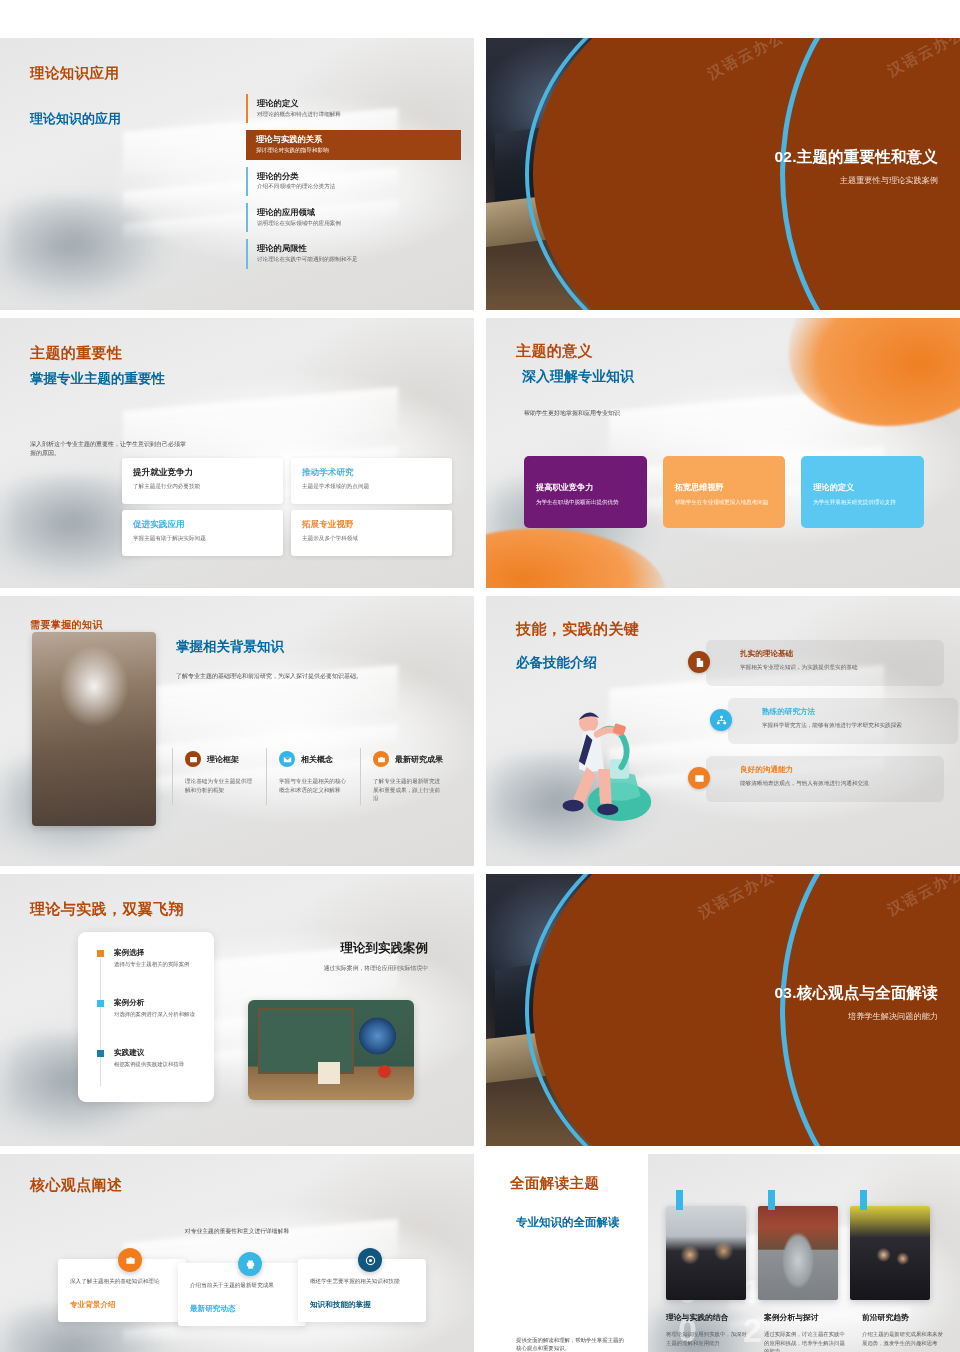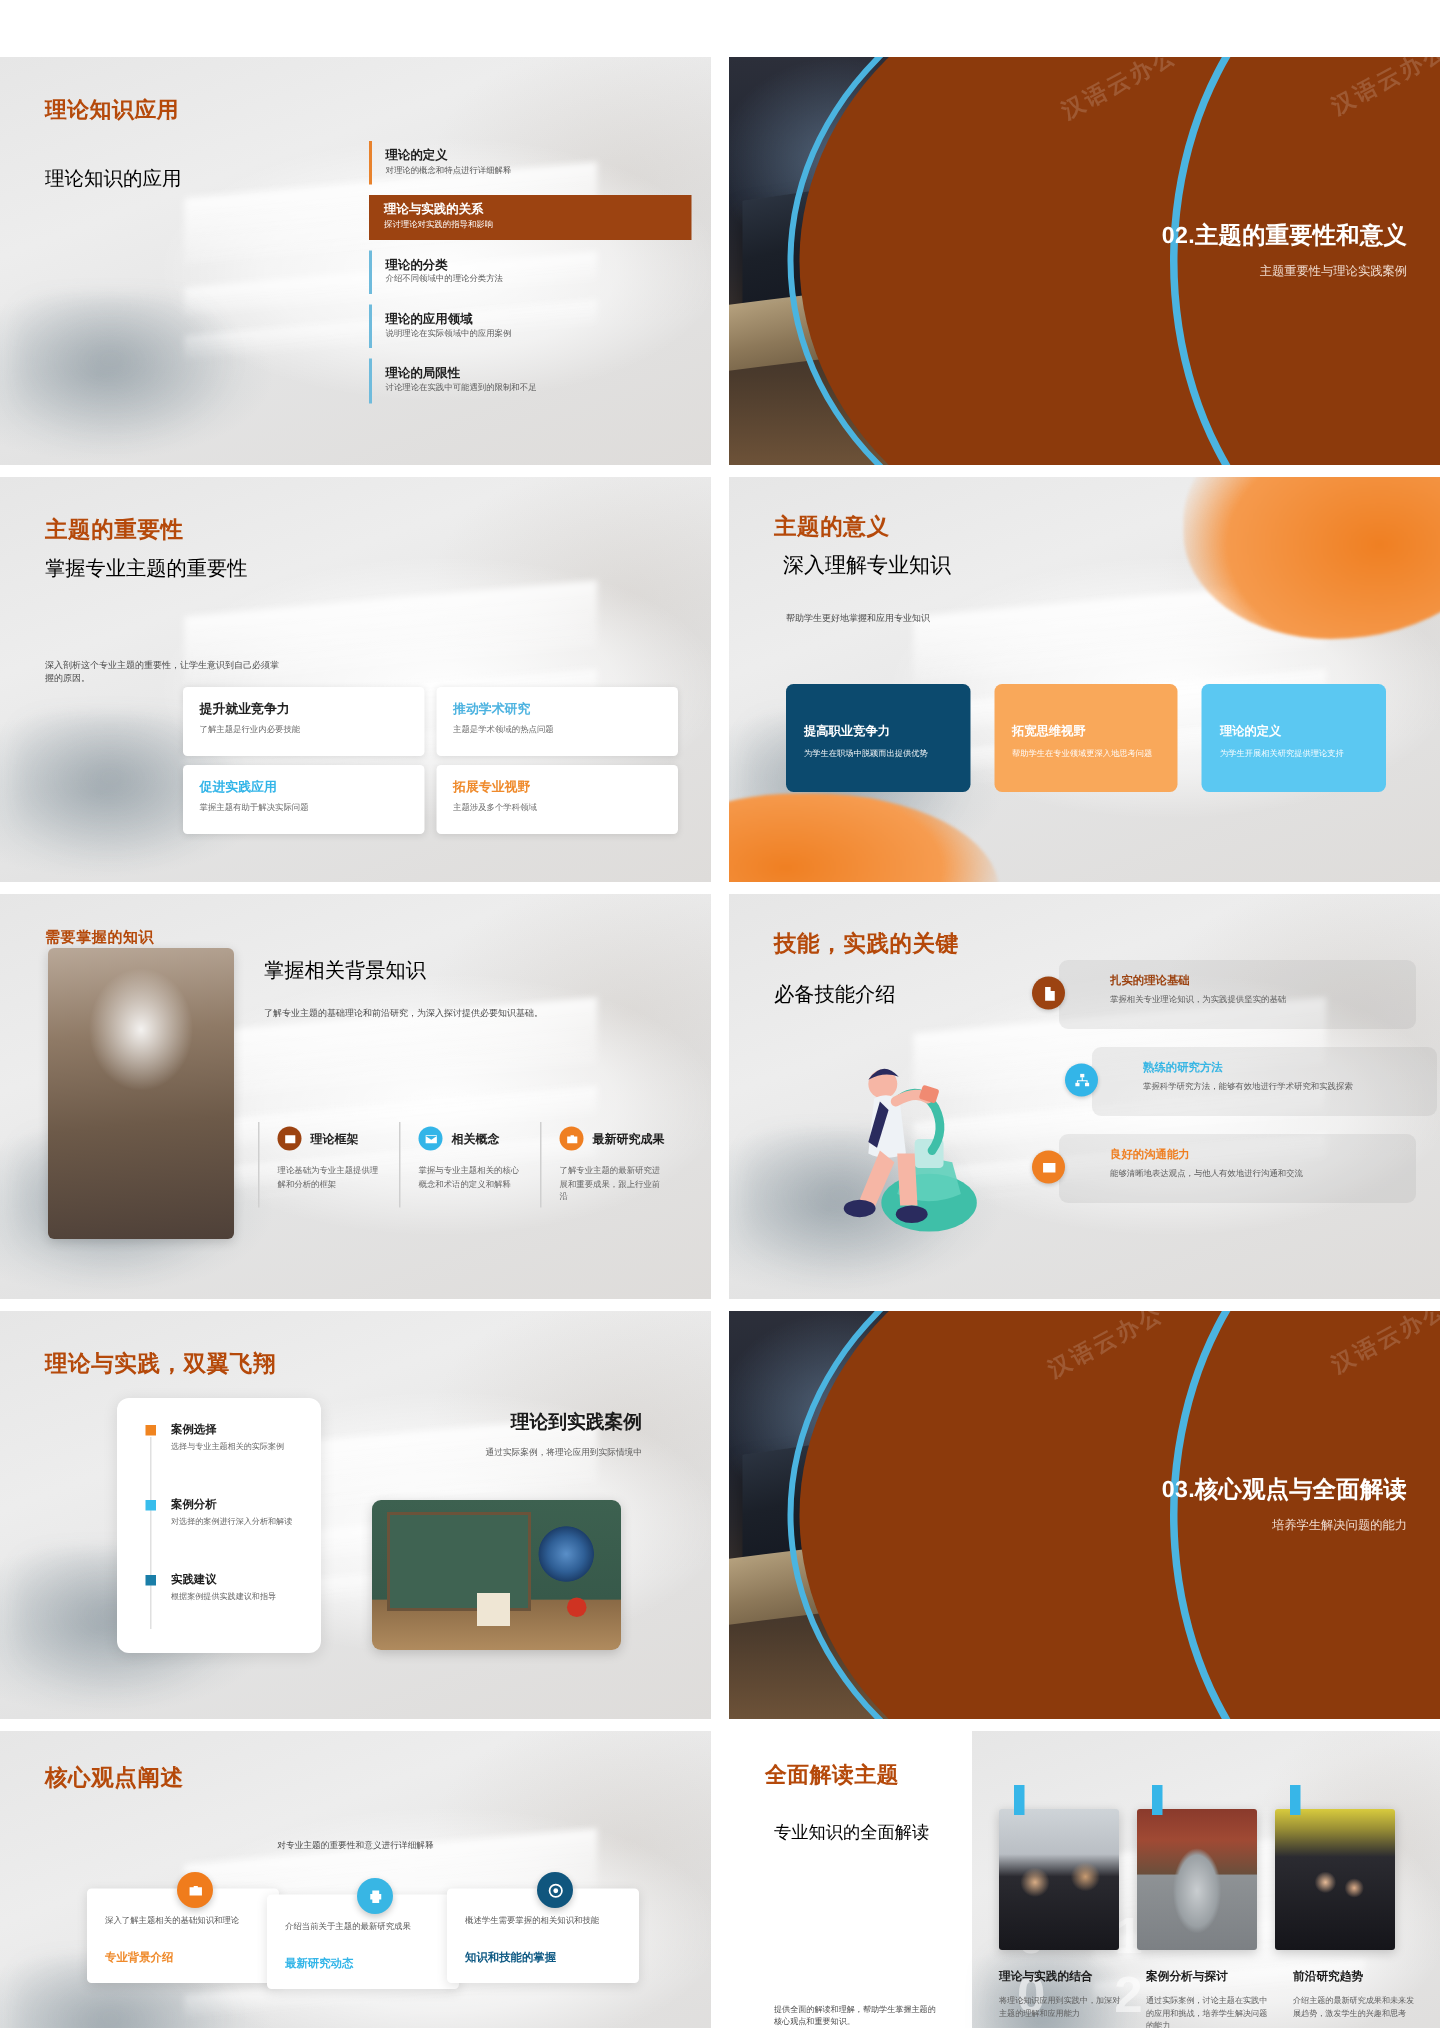--- a/index.html
+++ b/index.html
@@ -51,21 +51,21 @@
     background: radial-gradient(ellipse at 40% 40%, rgba(60,80,95,0.28), rgba(60,80,95,0) 62%);
     filter: blur(6px);
   }
   
   .kicker {
     position: absolute;
     color: #b5490a;
     font-weight: bold;
     letter-spacing: .4px;
   }
-  .headline { color: #000000; font-weight: normal; }
+  .headline { color: #0369a1; font-weight: bold; }
   .lede { color: #4b4b4b; line-height: 1.55; }
 
   
   .s1 .kicker { left: 30px; top: 26px; font-size: 14.5px; }
   .s1 .headline { position: absolute; left: 30px; top: 72px; font-size: 13px; }
   .s1 .list { position: absolute; left: 246px; top: 56px; width: 215px; }
   .s1 .li {
     position: relative;
     padding: 4px 6px 5px 9px;
     margin-bottom: 7px;
@@ -166,21 +166,21 @@
     filter: blur(1px);
   }
   .s4 .kicker { left: 30px; top: 24px; font-size: 15px; }
   .s4 .headline { position: absolute; left: 36px; top: 50px; font-size: 14px; }
   .s4 .lede { position: absolute; left: 38px; top: 91px; font-size: 6px; }
   .s4 .ccards {
     position: absolute; left: 38px; top: 138px; width: 400px;
     display: grid; grid-template-columns: 1fr 1fr 1fr; gap: 16px;
   }
   .s4 .ccard { border-radius: 5px; height: 72px; padding: 26px 12px 0; color: #fff; }
-  .s4 .ccard.c1 { background: #0c4a6e; }
+  .s4 .ccard.c1 { background: #701a75; }
   .s4 .ccard.c2 { background: #f9a85a; }
   .s4 .ccard.c3 { background: #5bc8f2; }
   .s4 .ccard .t { font-size: 8.2px; font-weight: bold; }
   .s4 .ccard .d { font-size: 5.5px; margin-top: 6px; opacity: .95; }
 
   
   .s5 .kicker { left: 30px; top: 22px; font-size: 10px; }
   .s5 .sidephoto {
     position: absolute; left: 32px; top: 36px; width: 124px; height: 194px;
     border-radius: 4px;

